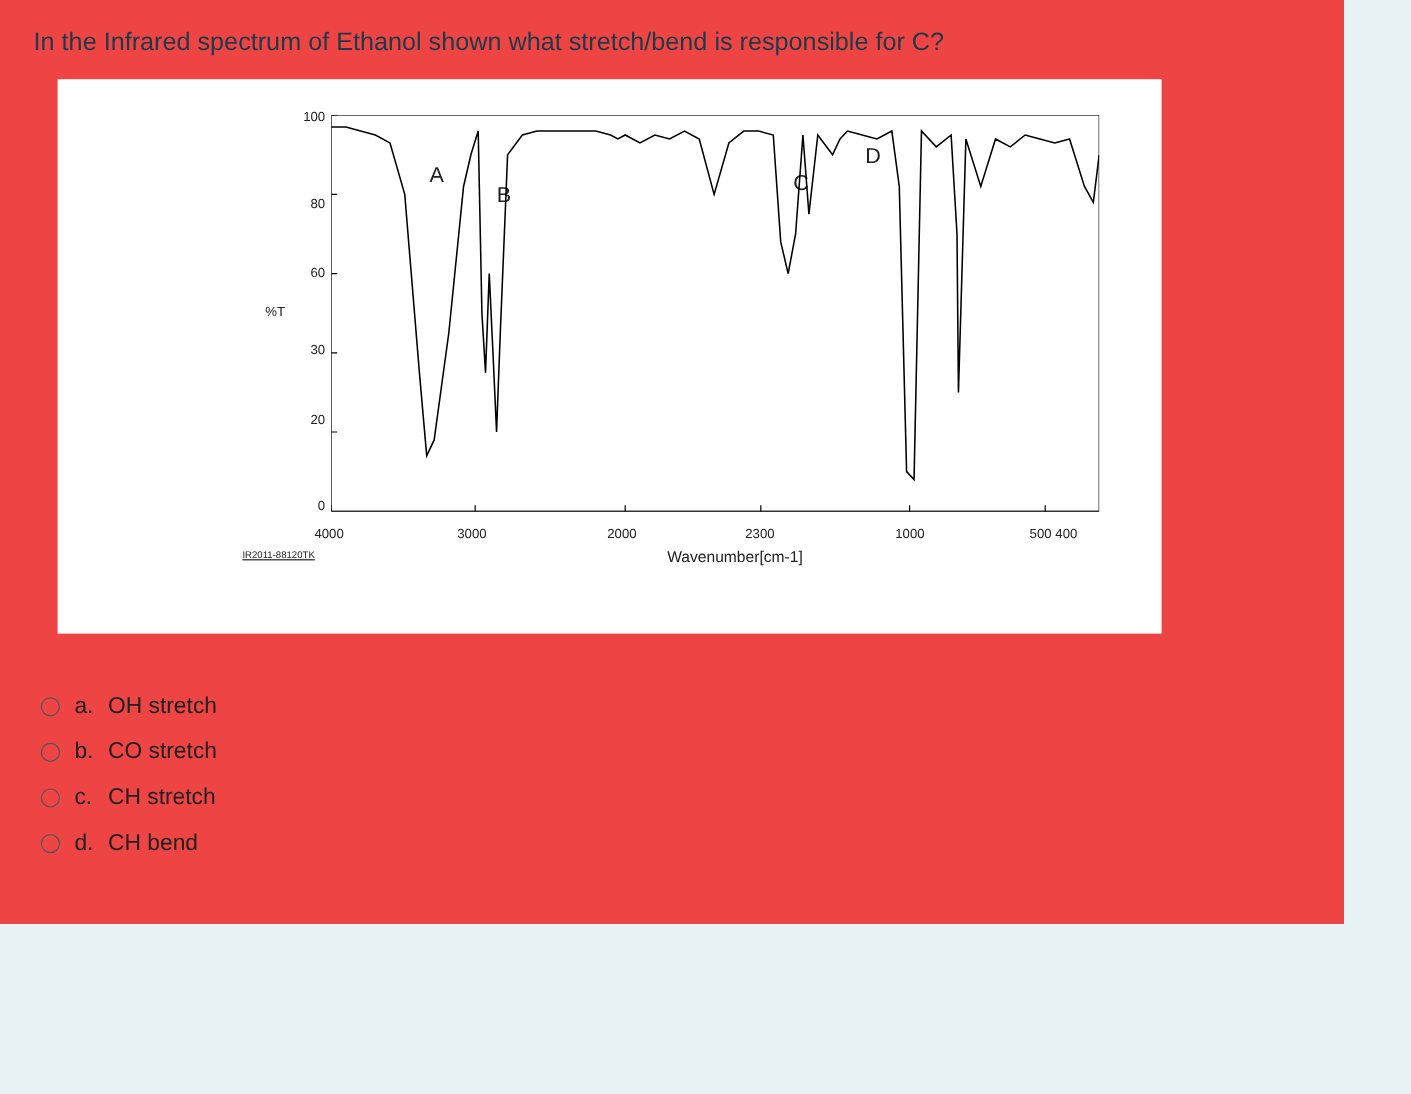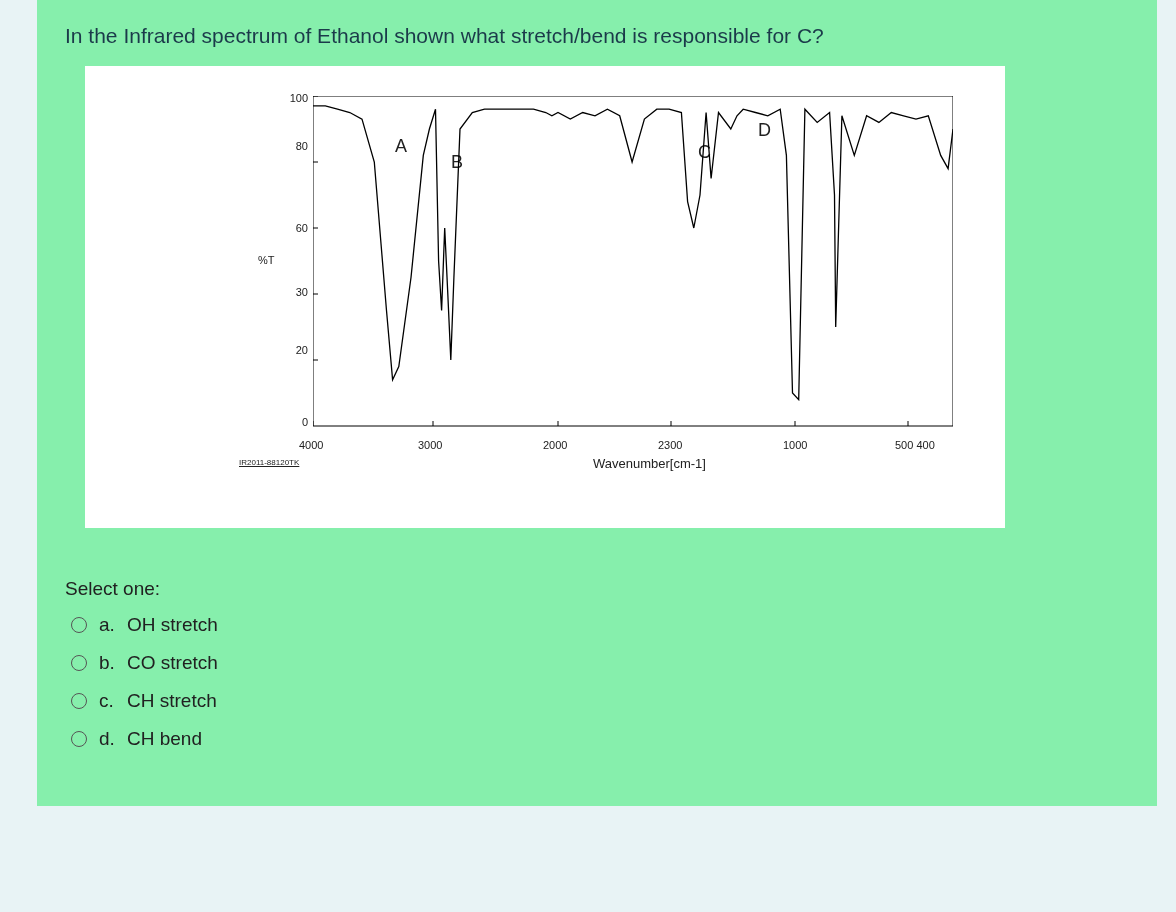--- a/index.html
+++ b/index.html
@@ -3,25 +3,24 @@
 <meta charset="utf-8">
 <style>
   body {
     margin: 0;
     padding: 0;
     font-family: "Segoe UI", Arial, sans-serif;
     background: #e8f3f5;
     color: #212121;
   }
   .page {
-    background: #86efac;
+    background: #ef4444;
     padding: 24px 28px 40px 28px;
     width: 1120px;
     box-sizing: border-box;
-    margin-left: 37px;
   }
   .question-text {
     font-size: 21px;
     color: #1b3a4a;
     margin-bottom: 18px;
     font-weight: 400;
   }
   .chart-frame {
     background: #ffffff;
     border: none;
@@ -112,21 +111,21 @@
 <body>
 
 <div class="page">
 
   <div class="question-text">In the Infrared spectrum of Ethanol shown what stretch/bend is responsible for C?</div>
 
   <div class="chart-frame">
     <div class="chart-inner">
 
       <div class="chart-label-y" style="top:8px">100</div>
-      <div class="chart-label-y" style="top:56px">80</div>
+      <div class="chart-label-y" style="top:80px">80</div>
       <div class="chart-label-y" style="top:138px">60</div>
       <div class="chart-label-y" style="top:202px">30</div>
       <div class="chart-label-y" style="top:260px">20</div>
       <div class="chart-label-y" style="top:332px">0</div>
 
       <div class="chart-ylabel">%T</div>
 
       <div class="chart-label-x" style="left:196px">4000</div>
       <div class="chart-label-x" style="left:315px">3000</div>
       <div class="chart-label-x" style="left:440px">2000</div>
@@ -158,21 +157,20 @@
         <line x1="358" y1="330" x2="358" y2="325" stroke="#000"></line>
         <line x1="482" y1="330" x2="482" y2="325" stroke="#000"></line>
         <line x1="595" y1="330" x2="595" y2="325" stroke="#000"></line>
 
         <path id="spectrum-path" d="M0.0 9.9 L12.3 9.9 L24.5 13.2 L36.8 16.5 L49.0 23.1 L61.3 66.0 L73.5 214.5 L79.6 283.8 L85.8 270.6 L98.0 181.5 L110.3 59.4 L116.4 33.0 L122.5 13.2 L125.6 165.0 L128.6 214.5 L131.7 132.0 L134.8 198.0 L137.8 264.0 L140.9 181.5 L147.0 33.0 L159.3 16.5 L171.5 13.2 L183.8 13.2 L196.0 13.2 L208.3 13.2 L220.5 13.2 L232.8 16.5 L238.9 19.8 L245.0 16.5 L257.3 23.1 L269.7 16.5 L282.0 19.8 L294.4 13.2 L306.7 19.8 L319.1 66.0 L331.4 23.1 L343.8 13.2 L356.1 13.2 L368.4 16.5 L374.6 105.6 L380.8 132.0 L387.0 99.0 L393.1 16.5 L398.1 82.5 L405.5 16.5 L417.8 33.0 L424.0 19.8 L430.2 13.2 L442.5 16.5 L454.8 19.8 L467.2 13.2 L473.4 59.4 L479.5 297.0 L485.7 303.6 L491.9 13.2 L504.2 26.4 L516.6 16.5 L521.5 99.0 L522.7 231.0 L528.9 19.8 L541.3 59.4 L553.6 19.8 L565.9 26.4 L578.3 16.5 L590.6 19.8 L603.0 23.1 L615.3 19.8 L627.7 59.4 L635.1 72.6 L640.0 33.0 " fill="none" stroke="#000" stroke-width="1.3"></path>
       </svg>
 
     </div>
   </div>
 
-  <div class="select-label">Select one:</div>
 
   <ul class="options">
     <li>
       <span class="radio"></span>
       <span class="opt-letter">a.</span>
       <span>OH stretch</span>
     </li>
     <li>
       <span class="radio"></span>
       <span class="opt-letter">b.</span>

